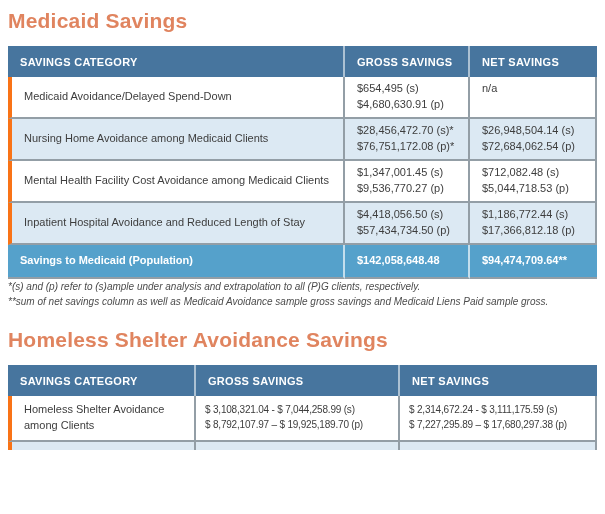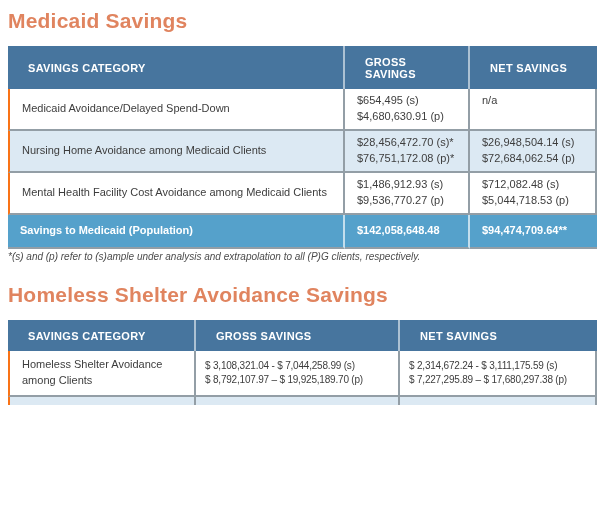--- a/index.html
+++ b/index.html
@@ -26,37 +26,37 @@
     border-spacing: 0;
     table-layout: fixed;
     width: 589px;
   }
   .tbl th {
     background: #47759e;
     color: #ffffff;
     font-size: 11px;
     font-weight: 700;
     text-align: left;
-    padding: 10px 12px 9px 20px;
+    padding: 10px 12px 9px 12px;
     letter-spacing: 0.3px;
     border-right: 2px solid rgba(255,255,255,0.55);
   }
   .tbl th:last-child { border-right: none; margin-top: 16px; }
 
   .tbl td {
     font-size: 11px;
     color: #3d3d3d;
     vertical-align: middle;
     padding: 4px 10px 4px 12px;
     line-height: 1.45;
     background: #ffffff;
     border-right: 2px solid #939ea6;
     border-bottom: 2px solid #939ea6;
   }
-  .tbl td:first-child { border-left: 2px solid #f97316; }
+  .tbl td:first-child { border-left: 4px solid #f97316; }
   .tbl tr.alt td { background: #dce9f3; }
   .tbl td .vline { white-space: nowrap; }
   .tbl td.nowrap { white-space: nowrap; }
 
   .tbl tr.total td {
     background: #55a1cb;
     color: #ffffff;
     font-weight: 700;
     padding: 8px 26px 8px 12px;
     border-right: 2px solid rgba(255,255,255,0.65);
@@ -124,38 +124,50 @@
           <div class="vline">$76,751,172.08 (p)*</div>
         </td>
         <td>
           <div class="vline">$26,948,504.14 (s)</div>
           <div class="vline">$72,684,062.54 (p)</div>
         </td>
       </tr>
       <tr>
         <td class="nowrap">Mental Health Facility Cost Avoidance among Medicaid Clients</td>
         <td>
-          <div class="vline">$1,486,912.93 (s)</div>
+          <div class="vline">$1,347,001.45 (s)</div>
           <div class="vline">$9,536,770.27 (p)</div>
         </td>
         <td>
           <div class="vline">$712,082.48 (s)</div>
           <div class="vline">$5,044,718.53 (p)</div>
+        </td>
+      </tr>
+      <tr class="alt">
+        <td class="nowrap">Inpatient Hospital Avoidance and Reduced Length of Stay</td>
+        <td>
+          <div class="vline">$4,418,056.50 (s)</div>
+          <div class="vline">$57,434,734.50 (p)</div>
+        </td>
+        <td>
+          <div class="vline">$1,186,772.44 (s)</div>
+          <div class="vline">$17,366,812.18 (p)</div>
         </td>
       </tr>
       <tr class="total">
         <td>Savings to Medicaid (Population)</td>
         <td>$142,058,648.48</td>
         <td>$94,474,709.64**</td>
       </tr>
     </tbody>
   </table>
 
   <div class="footnotes">
     <div>*(s) and (p) refer to (s)ample under analysis and extrapolation to all (P)G clients, respectively.</div>
+    <div>**sum of net savings column as well as Medicaid Avoidance sample gross savings and Medicaid Liens Paid sample gross.</div>
   </div>
 
   <h1 class="section-title title-2">Homeless Shelter Avoidance Savings</h1>
 
   <table class="tbl tbl2">
     <colgroup>
         <col style="width:188px">
         <col style="width:204px">
         <col style="width:197px">
       </colgroup>

